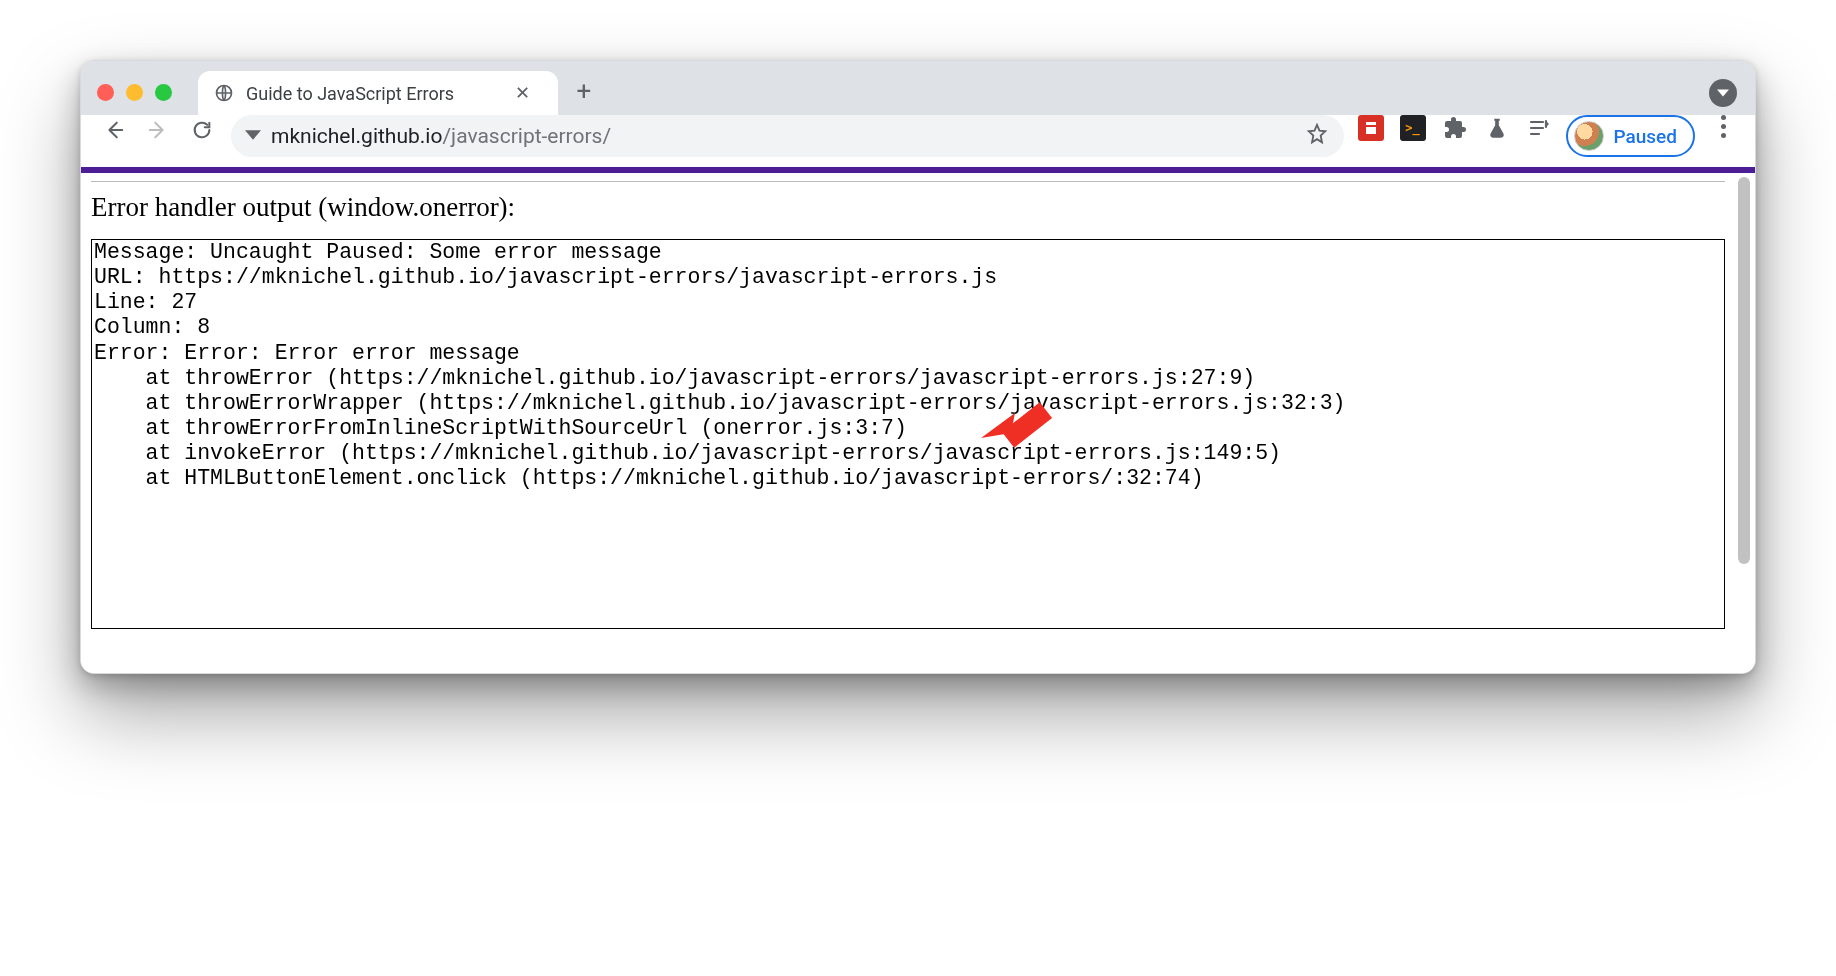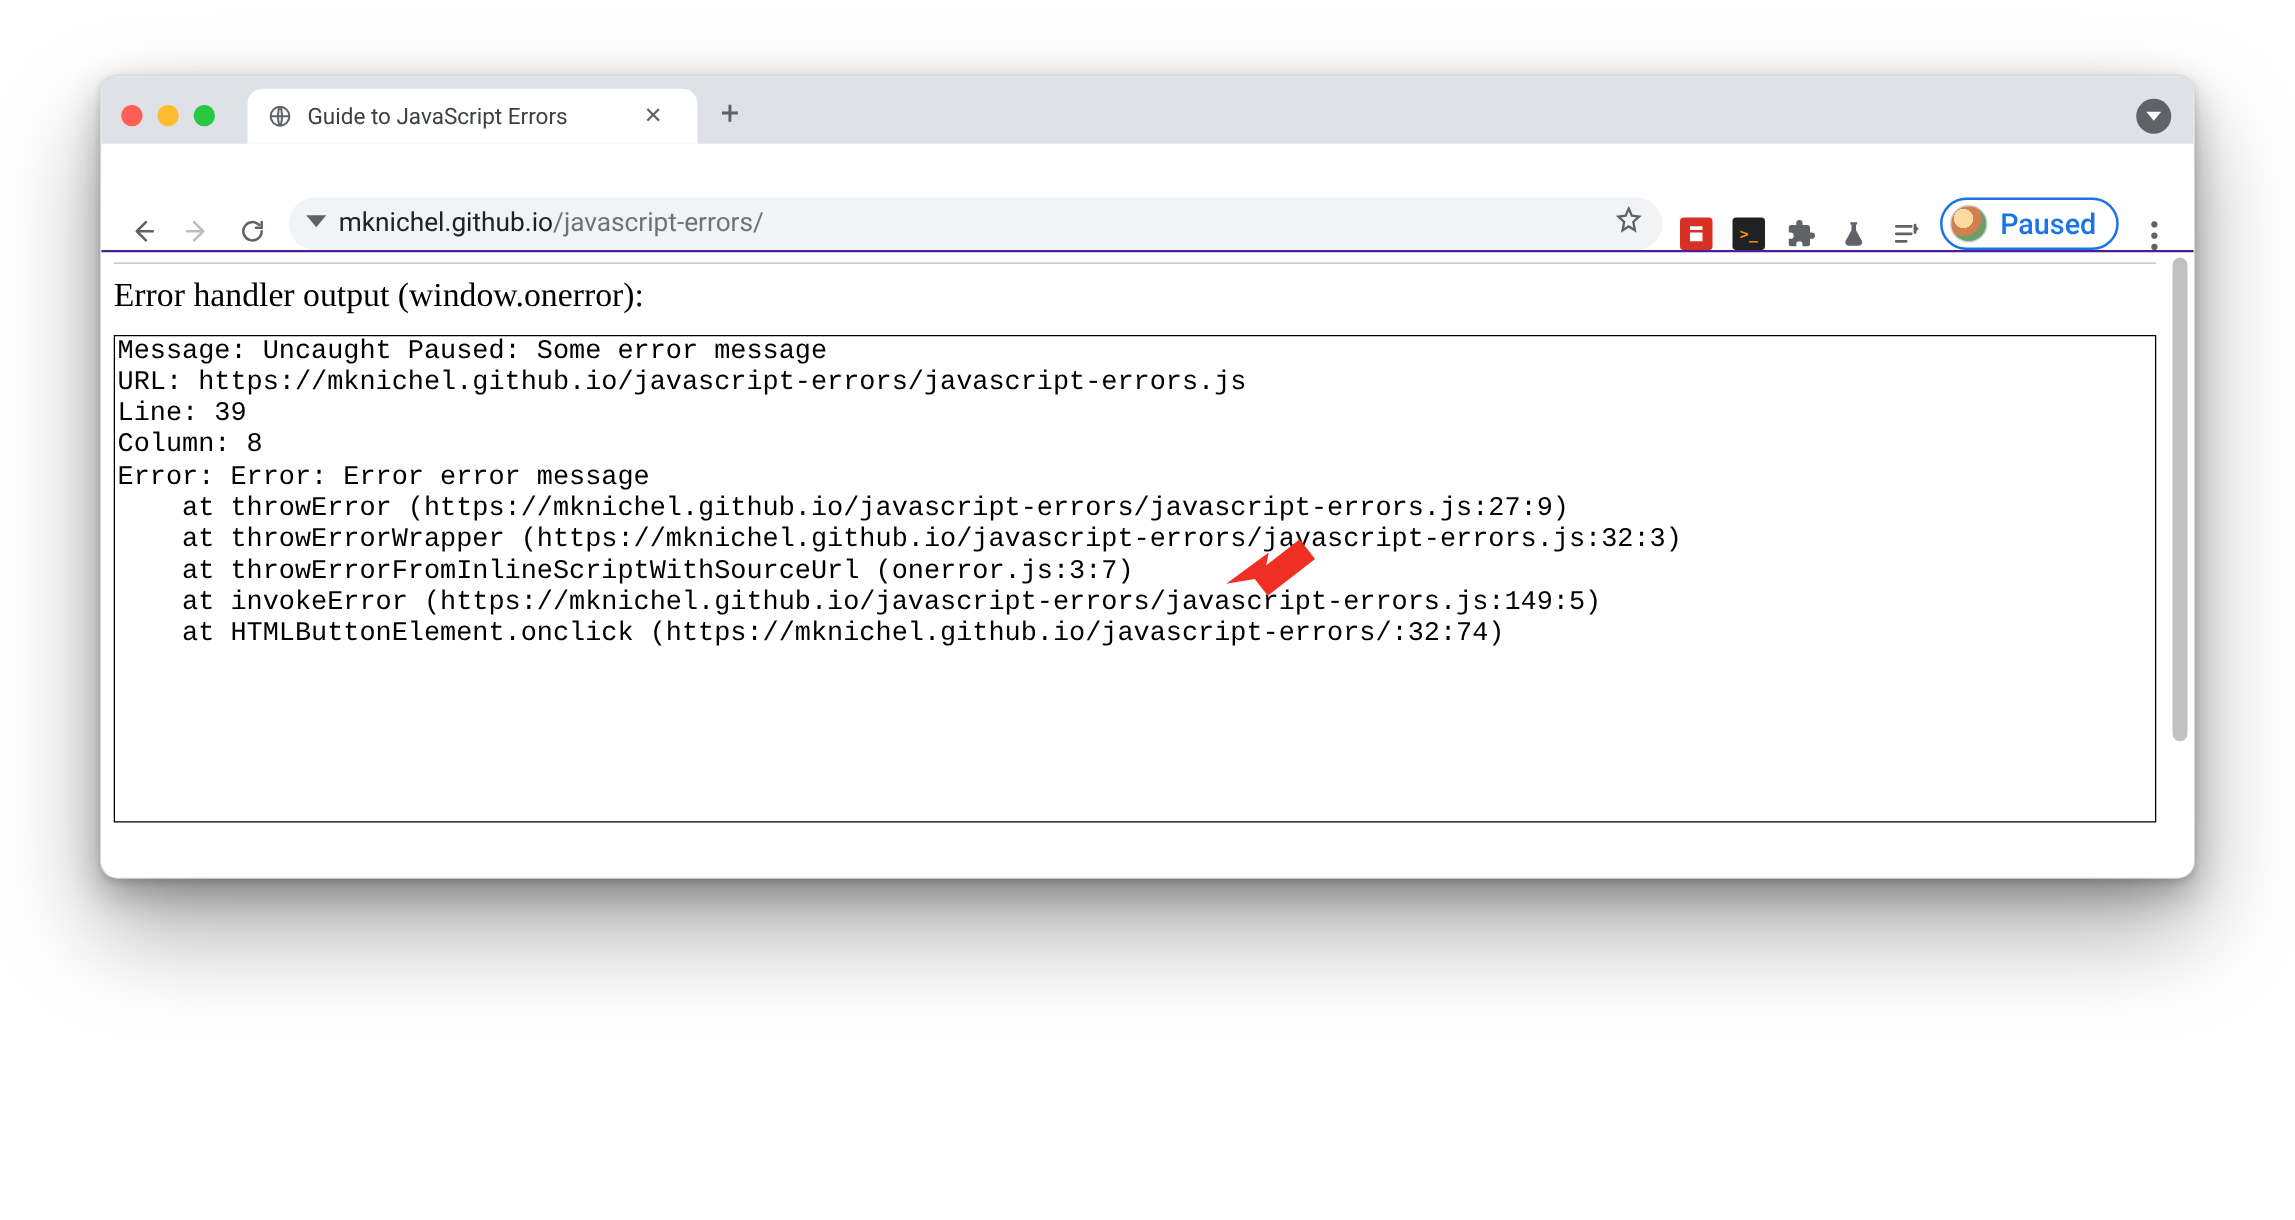--- a/index.html
+++ b/index.html
@@ -69,26 +69,25 @@
     display:flex;align-items:center;justify-content:center;
     color:#5f6368; font-size:26px; cursor:pointer; border-radius:50%;
   }
   .tabstrip-right {
     margin-left:auto; margin-bottom:8px; margin-right:8px;
     width:28px;height:28px;border-radius:50%;background:#5f6368;
     display:flex;align-items:center;justify-content:center;color:#fff;font-size:14px;
   }
   
   .toolbar {
-    display:flex; align-items:flex-end; gap:14px;
+    display:flex; align-items:flex-start; gap:14px;
     background:#fff;
     height:58px;
     padding: 0 18px;
-    border-bottom:2px solid #4c1d95;
-    margin-top:29px;
+    border-bottom:6px solid #4c1d95;
   }
   .navbtn {
     width:30px;height:30px;display:flex;align-items:center;justify-content:center;
     color:#5f6368; cursor:pointer; border-radius:50%;
   }
   .navbtn.disabled { color:#bdbdbd; cursor:default; }
   .navbtn svg { width:22px;height:22px; }
   .omnibox {
     flex:1;
     display:flex; align-items:center; gap:10px;
@@ -104,21 +103,21 @@
   .omnibox .url .dim { color:#6f7379; }
   .omnibox .star { color:#5f6368; }
   .ext-row { display:flex; align-items:center; gap:16px; }
   .ext { width:26px;height:26px;display:flex;align-items:center;justify-content:center;color:#5f6368;cursor:pointer; }
   .ext.card { background:#d93025; border-radius:3px; }
   .ext.term { background:#202124; border-radius:3px; position:relative; }
   .ext.term::after { content:">_"; color:#ff9800; font:700 12px/1 monospace; position:absolute; }
   .profile-pill {
     display:flex;align-items:center;gap:10px;
     border:2px solid #1a73e8; color:#1a73e8;
-    border-radius:24px; padding:4px 16px 4px 6px; font-size:23px; font-weight:500;
+    border-radius:24px; padding:4px 16px 4px 6px; font-size:19px; font-weight:500;
     cursor:pointer;
   }
   .avatar {
     width:30px;height:30px;border-radius:50%;
     background: radial-gradient(circle at 35% 35%, #ffd9a0 0 30%, #d08050 30% 55%, #6aa06a 55% 100%);
     border:1px solid #ccc;
   }
   .kebab { display:flex;flex-direction:column;gap:4px;align-items:center;justify-content:center;width:28px;cursor:pointer; }
   .kebab span{width:5px;height:5px;border-radius:50%;background:#5f6368;}
   
@@ -257,21 +256,21 @@
           <span></span>
       </div>
     </div>
 
     <div class="viewport">
       <div class="page">
         <hr>
         <div class="heading">Error handler output (window.onerror):</div>
         <div class="errorbox"><span>Message: Uncaught Paused: Some error message</span>
 <span>URL: https://mknichel.github.io/javascript-errors/javascript-errors.js</span>
-<span>Line: 39</span>
+<span>Line: 27</span>
 <span>Column: 8</span>
 <span>Error: Error: Error error message</span>
 <span>    at throwError (https://mknichel.github.io/javascript-errors/javascript-errors.js:27:9)</span>
 <span>    at throwErrorWrapper (https://mknichel.github.io/javascript-errors/javascript-errors.js:32:3)</span>
 <span>    at throwErrorFromInlineScriptWithSourceUrl (onerror.js:3:7)</span>
 <span>    at invokeError (https://mknichel.github.io/javascript-errors/javascript-errors.js:149:5)</span>
 <span>    at HTMLButtonElement.onclick (https://mknichel.github.io/javascript-errors/:32:74)</span></div>
       </div>
       <div class="scrollbar">
         <div class="thumb"></div>

